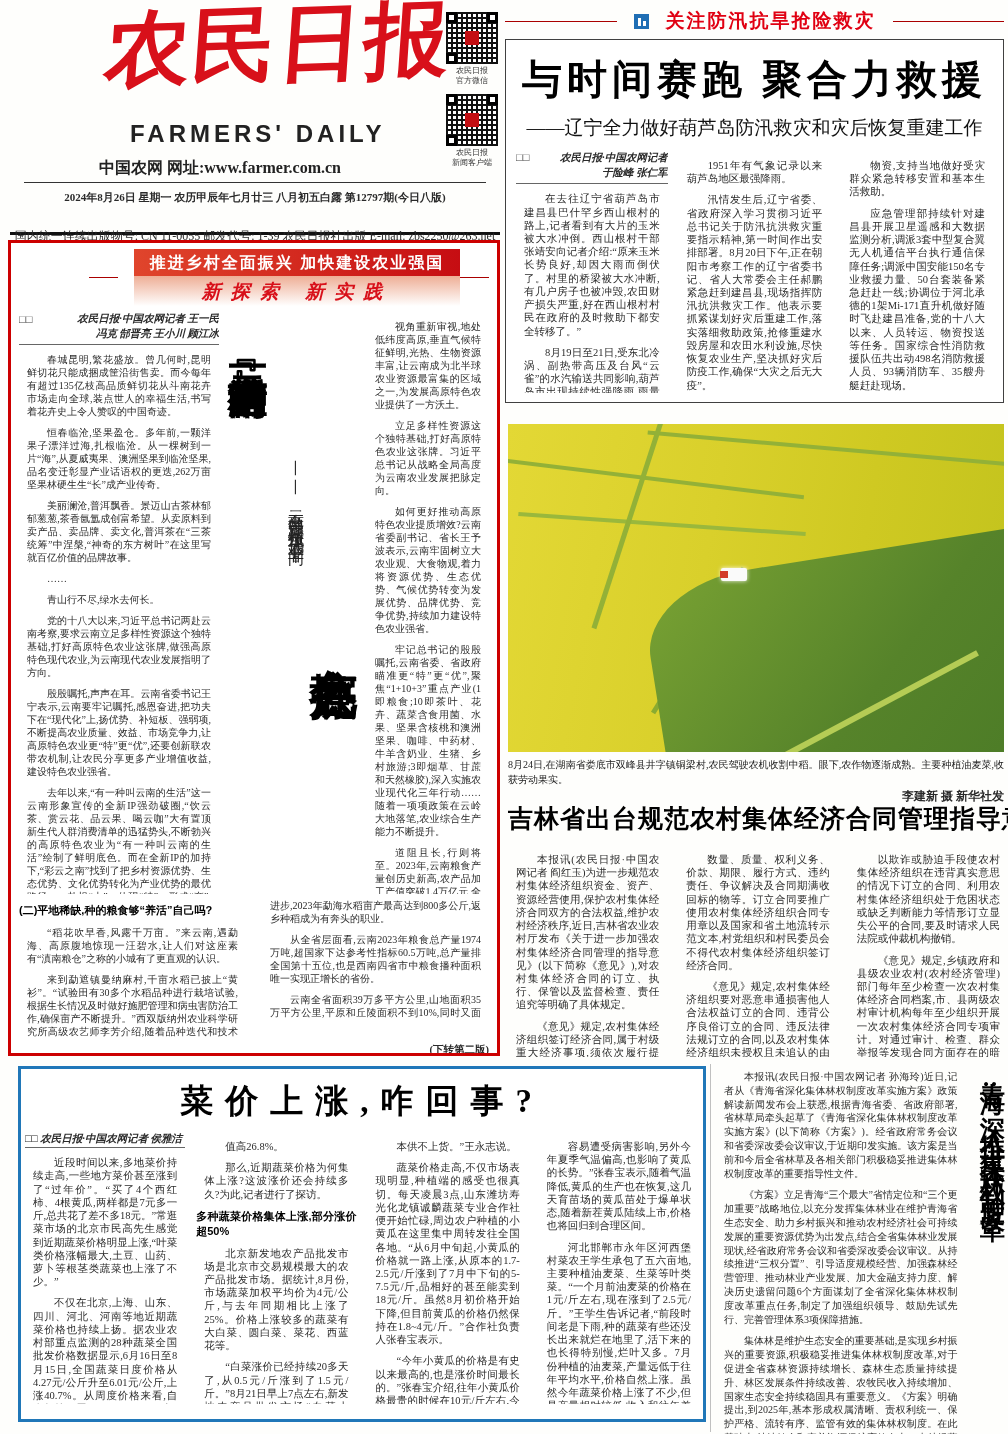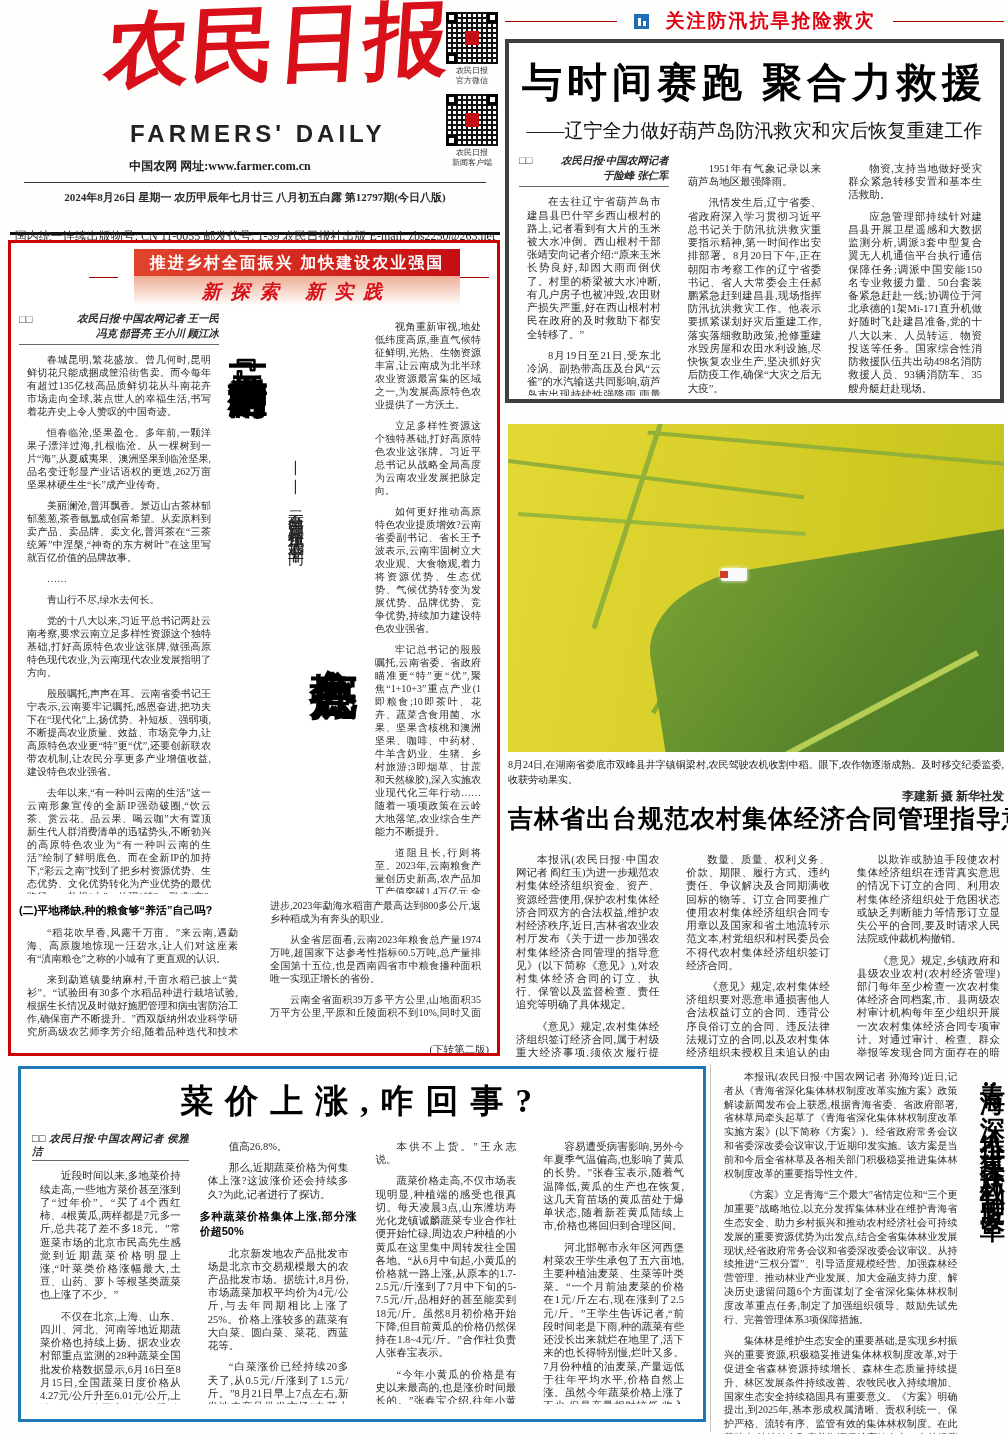--- a/index.html
+++ b/index.html
@@ -8,21 +8,21 @@
   .page { position:relative; width:1008px; height:1434px; background:#fefefc; }
 
   
   .masthead { position:absolute; left:10px; top:4px; width:490px; height:228px; border-bottom:3px solid #111; }
   .logo-cn { position:absolute; left:96px; top:-16px; font-size:84px; font-weight:bold;
              color:#d8101a; font-family:"DejaVu Serif",serif; letter-spacing:2px;
              transform:skewX(-6deg) rotate(-2deg); white-space:nowrap; }
   .logo-en { position:absolute; left:120px; top:116px; font:bold 24px "Liberation Sans",sans-serif;
              letter-spacing:4px; color:#222; }
   .site-line { position:absolute; left:0; top:154px; width:420px; text-align:center;
-               font-weight:bold; font-size:12px; color:#222; }
+               font-weight:bold; font-size:16px; color:#222; }
   .mh-rule { position:absolute; left:14px; right:14px; top:178px; border-top:1px solid #333; }
   .date-line { position:absolute; left:0; top:186px; width:100%; text-align:center;
                font-weight:bold; font-size:11px; white-space:nowrap; }
   .pub-line { position:absolute; left:0; top:224px; width:100%; text-align:center;
               font-size:12px; white-space:nowrap; }
   .qrs { position:absolute; right:-2px; top:8px; width:60px; }
   .qr-wrap { margin-bottom:8px; text-align:center; }
   .qr { position:relative; width:52px; height:52px; margin:0 auto;
         background:
           repeating-linear-gradient(0deg,#111 0 2px,transparent 2px 5px),
@@ -33,21 +33,21 @@
   .qr-label { font-size:8px; line-height:1.25; margin-top:2px; white-space:pre-line; color:#333; }
 
   
   .flood { position:absolute; left:505px; top:8px; width:499px; }
   .fl-banner { display:flex; align-items:center; gap:17px; }
   .hline { flex:1; border-top:1px solid #a00; height:0; }
   .flag-icon { width:15px; height:15px; background:#1f6eb4; position:relative; flex:none; }
   .flag-icon::after { content:""; position:absolute; left:4px; top:4px; width:3px; height:8px; background:#fff; }
   .flag-icon::before { content:""; position:absolute; left:9px; top:7px; width:3px; height:5px; background:#fff; }
   .fl-banner-text { color:#e00012; font:bold 19px "Liberation Sans",sans-serif; letter-spacing:2px; white-space:nowrap; }
-  .fl-box { border:4px solid #404040; margin-top:5px; padding:12px 10px 6px; height:364px; box-sizing:border-box; background:#fff; }
+  .fl-box { border:1px solid #404040; margin-top:5px; padding:12px 10px 6px; height:364px; box-sizing:border-box; background:#fff; }
   .fl-head { margin:0; text-align:center; font-size:40px; font-weight:bold; letter-spacing:5px; color:#000; white-space:nowrap; }
   .fl-dek { text-align:center; font-size:19px; margin-top:8px; color:#111; white-space:nowrap; }
   .cols { display:flex; gap:11px; margin-top:10px; overflow:hidden; }
   .fl-cols { height:242px; }
   .col { flex:1; font-size:10.5px; line-height:1.26; overflow:hidden; text-align:justify; }
   .col p, .pt p { margin:8px; text-indent:2em; text-align:justify; }
   .byline { border-bottom:1px solid #666; padding-bottom:3px; margin-bottom:4px;
             display:flex; justify-content:space-between; }
   .byline .sq { font-size:11px; color:#444; }
   .by-lines { text-align:right; font-weight:bold; font-style:italic; font-size:10.5px; line-height:1.4; }
@@ -66,21 +66,21 @@
   .f-col1 { width:200px; flex:none; }
   .f-col2 { flex:1; }
   .f-center { position:relative; width:132px; flex:none; }
   .vt { writing-mode:vertical-rl; position:absolute; font-family:"DejaVu Serif",serif; color:#000; }
   .vt-main1 { left:0; top:34px; font-size:40px; font-weight:bold; line-height:1.08; }
   .vt-dek { left:58px; top:148px; font-size:16px; letter-spacing:3px; color:#222; }
   .vt-main2 { left:82px; top:318px; font-size:48px; font-weight:bold; line-height:1.05; }
   .subhead { font:bold 11px/1.35 "Liberation Sans",sans-serif; margin:4px 0 3px; color:#000; }
   .f-row2 { margin-top:5px; height:142px; column-count:2; column-gap:16px; overflow:hidden;
             font-size:10px; line-height:1.3; }
-  .jump { text-align:right; font-weight:normal; font-size:10.5px; margin-top:2px; }
+  .jump { text-align:right; font-weight:bold; font-size:10.5px; margin-top:2px; }
 
   
   .photo-sec { position:absolute; left:508px; top:424px; width:496px; }
   .photo { position:relative; height:328px; overflow:hidden;
            background:linear-gradient(100deg,#e3d835 0%,#d9d02b 40%,#cfc922 68%,#c2c31d 100%); }
   .path { position:absolute; background:#93b137; }
   .p1 { top:16%; left:-4%; width:64%; height:4px; transform:rotate(7deg); }
   .p2 { top:7%; left:28%; width:76%; height:4px; transform:rotate(5deg); }
   .p3 { top:30%; left:2%; width:58%; height:4px; transform:rotate(4deg); background:#9ab83c; }
   .p4 { top:-6%; left:24%; width:5px; height:70%; transform:rotate(18deg); }
@@ -95,21 +95,21 @@
   .caption { margin-top:5px; font-size:10px; line-height:1.5; text-align:justify; color:#222; }
   .credit { text-align:right; font-weight:bold; font-size:12px; margin-top:1px; }
 
   
   .jilin { position:absolute; left:508px; top:798px; width:500px; }
   .jl-head { margin:4px 0 0; text-align:center; font-size:25px; font-weight:bold; letter-spacing:1px; white-space:nowrap; color:#000; }
   .jl-cols { height:212px; margin-top:10px; }
 
   
   .veg { position:absolute; left:18px; top:1066px; width:688px; height:356px; box-sizing:border-box;
-         border:3px solid #2077b8; background:#fff; padding:6px 11px; overflow:hidden; }
+         border:3px solid #2077b8; background:#fff; padding:6px 4px; overflow:hidden; }
   .veg-head { margin:4px 0 2px; text-align:center; font-size:33px; font-weight:bold; letter-spacing:12px; color:#000; white-space:nowrap; }
   .veg-cols { height:272px; margin-top:8px; }
   .vbyline { border-bottom:1px solid #666; padding-bottom:2px; margin-bottom:4px; font-size:10.5px; }
   .vbyline .names { font-weight:bold; font-style:italic; }
 
   
   .vsep { position:absolute; left:710px; top:1064px; height:368px; border-left:1px solid #c0c0c0; }
   .qinghai { position:absolute; left:716px; top:1062px; width:292px; height:372px; display:flex; gap:10px; }
   .qh-text { flex:1; font-size:10px; line-height:1.38; overflow:hidden; text-align:justify; }
   .qh-title { writing-mode:vertical-rl; height:100%; font-size:25px; font-weight:bold;
@@ -249,21 +249,21 @@
     <div class="photo">
       <div class="path p1"></div>
       <div class="path p2"></div>
       <div class="path p3"></div>
       <div class="path p4"></div>
       <div class="path p5"></div>
       <div class="grove"></div>
       <div class="grove-path"></div>
       <div class="harvester"></div>
     </div>
-    <div class="caption">8月24日,在湖南省娄底市双峰县井字镇铜梁村,农民驾驶农机收割中稻。眼下,农作物逐渐成熟。及时移交纪委监委,收获劳动果实。</div>
+    <div class="caption">8月24日,在湖南省娄底市双峰县井字镇铜梁村,农民驾驶农机收割中稻。眼下,农作物逐渐成熟。主要种植油麦菜,收获劳动果实。</div>
     <div class="credit">李建新 摄  新华社发</div>
   </section>
 
   <section class="jilin">
     <h2 class="jl-head">吉林省出台规范农村集体经济合同管理指导意见</h2>
     <div class="cols jl-cols">
       <div class="col pt">
           <p>本报讯(农民日报·中国农网记者 阎红玉)为进一步规范农村集体经济组织资金、资产、资源经营使用,保护农村集体经济合同双方的合法权益,维护农村经济秩序,近日,吉林省农业农村厅发布《关于进一步加强农村集体经济合同管理的指导意见》(以下简称《意见》),对农村集体经济合同的订立、执行、保管以及监督检查、责任追究等明确了具体规定。</p>
           <p>《意见》规定,农村集体经济组织签订经济合同,属于村级重大经济事项,须依次履行提议、商议、审议、公告、决议、结果公布六个步骤。合同内容应当包括但不限于双方姓名或名称和住所、标的、</p>
         </div>

